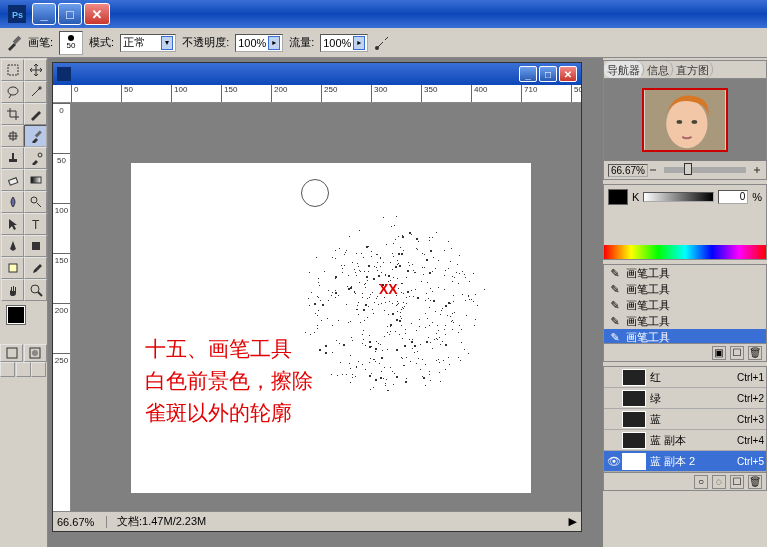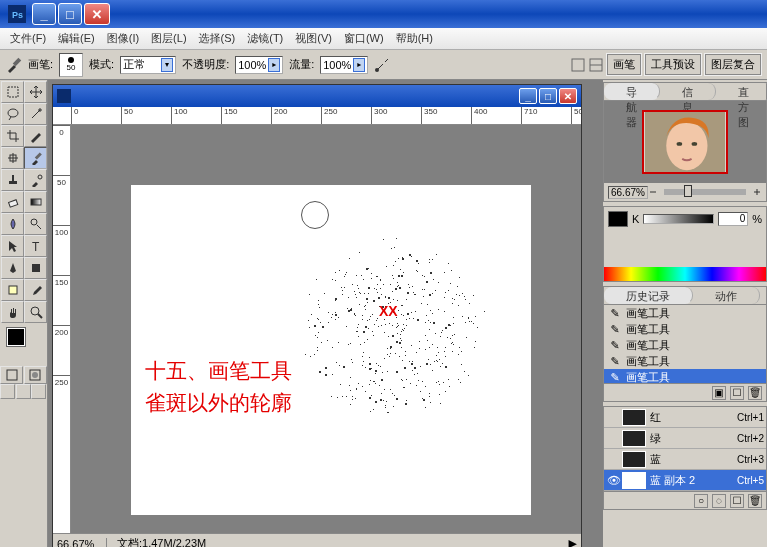--- a/index.html
+++ b/index.html
@@ -71,21 +71,21 @@
 .canvas-scan{position:absolute;right:0;bottom:4px;text-align:center;}
 .canvas-scan .face{width:52px;height:56px;display:block;}
 .canvas-scan .scanlabel{color:#e40000;font-family:"Times New Roman",serif;font-style:italic;font-weight:bold;font-size:16px;}
 .docstatus{height:20px;background:#d4d0c8;border-top:1px solid #888;display:flex;align-items:center;font-size:11px;padding:0 4px;gap:10px;}
 .docstatus .zoom{width:50px;border-right:1px solid #888;}
 
 
 .rightpanels { width: 164px; background: #d4d0c8; display: flex; flex-direction: column; gap: 4px; padding: 2px 0;}
 .panel{border:1px solid #888;background:#d4d0c8;}
 .panel-tabs{height:18px;background:#d4d0c8;display:flex;border-bottom:1px solid #888;}
-.ptab{font-size:11px;padding:2px 22px;color:#333;border-right:1px solid #aaa;border-radius:8px;}
+.ptab{font-size:11px;padding:2px 3px;color:#333;border-right:1px solid #aaa;border-radius:8px;}
 .ptab.act{background:#e4e4e4;border-bottom:1px solid #e4e4e4;}
 
 .nav-panel .navcanvas{height:82px;background:#808080;display:flex;align-items:center;justify-content:center;padding:4px;}
 .nav-thumb{width:86px;height:64px;border:2px solid #c00;background:#eee;overflow:hidden;}
 .nav-thumb .facesvg{width:100%;height:100%;}
 .nav-foot{height:18px;display:flex;align-items:center;padding:0 4px;font-size:10px;}
 .nav-zoom-input{width:40px;border:1px inset #aaa;font-size:10px;text-align:left;padding:0 2px;}
 .nav-slider{flex:1;height:6px;background:#aaa;margin:0 6px;position:relative;}
 .nav-slider .thumb{position:absolute;width:8px;height:12px;background:#d4d0c8;border:1px solid #333;top:-4px;left:20px;}
 
@@ -123,31 +123,20 @@
           <text x="2" y="11" fill="#6bf" font-size="9">Ps</text>
         </svg>
       </div>
     <div class="winbtns">
       <div class="winbtn min">_</div>
       <div class="winbtn max">□</div>
       <div class="winbtn close">✕</div>
     </div>
   </div>
 
-  <div class="menubar">
-    <span>文件(F)</span>
-    <span>编辑(E)</span>
-    <span>图像(I)</span>
-    <span>图层(L)</span>
-    <span>选择(S)</span>
-    <span>滤镜(T)</span>
-    <span>视图(V)</span>
-    <span>窗口(W)</span>
-    <span>帮助(H)</span>
-  </div>
 
   <div class="optionsbar">
     <svg class="opt-icon" viewBox="0 0 16 16">
         <path d="M2 14 L8 8 L10 10 L4 16 Z" fill="#333"></path>
         <rect x="9" y="1" width="4" height="8" fill="#666" transform="rotate(45 11 5)"></rect>
       </svg>
     <span class="opt-label">画笔:</span>
     <div class="opt-brushprev">
         <div class="dot"></div>
         <span>50</span>
@@ -165,32 +154,20 @@
       </div>
     <span class="opt-label">流量:</span>
     <div class="opt-dropdown" style="width:48px;">
         <span>100%</span>
         <div class="arr">▸</div>
       </div>
     <svg class="opt-icon" viewBox="0 0 16 16">
         <path d="M3 13 L9 7 M11 5 L14 2" stroke="#333" fill="none"></path>
         <circle cx="3" cy="13" r="2" fill="#333"></circle>
       </svg>
-    <div class="rightopts">
-      <svg width="14" height="14">
-          <rect x="1" y="1" width="12" height="12" fill="none" stroke="#666"></rect>
-        </svg>
-      <svg width="14" height="14">
-          <rect x="1" y="1" width="12" height="12" fill="none" stroke="#666"></rect>
-          <line x1="1" y1="7" x2="13" y2="7" stroke="#666"></line>
-        </svg>
-      <div class="rtab">画笔</div>
-      <div class="rtab">工具预设</div>
-      <div class="rtab">图层复合</div>
-    </div>
   </div>
 
   <div class="main">
 
     <div class="toolbox">
       <div class="toolgrid">
         <div class="tool">
             <svg width="14" height="14">
               <rect x="2" y="2" width="10" height="10" fill="none" stroke="#333" stroke-dasharray="2 1"></rect>
             </svg>
@@ -822,20 +799,21 @@
                   <div class="speck" style="left: 54.9557px; top: 85.8073px; width: 1px; height: 1px;"></div>
                   <div class="speck" style="left: 108.298px; top: 41.8507px; width: 1px; height: 1px;"></div>
                   <div class="speck" style="left: 65.7856px; top: 94.2157px; width: 1px; height: 1px;"></div>
                   <div class="speck" style="left: 61.1979px; top: 70.3184px; width: 1px; height: 1px;"></div>
                   <div class="speck" style="left: 97.1538px; top: 40.0776px; width: 1px; height: 1px;"></div>
                   <div class="speck" style="left: 67.5194px; top: 123.431px; width: 2px; height: 2px;"></div>
                 </div>
               <div class="canvas-xx">XX</div>
               <div class="canvas-redtext">
                 <div>十五、画笔工具</div>
+                <div>白色前景色，擦除</div>
                 <div>雀斑以外的轮廓</div>
               </div>
             </div>
           </div>
         </div>
         <div class="docstatus">
           <span class="zoom">66.67%</span>
           <span>文档:1.47M/2.23M</span>
           <span style="flex:1"></span>
           <span>▶</span>
@@ -884,24 +862,20 @@
             <span>K</span>
             <div class="kslider"></div>
             <div class="kval">0</div>
             <span>%</span>
           </div>
         </div>
         <div class="spectrum"></div>
       </div>
 
       <div class="panel history-panel">
-        <div class="panel-tabs">
-          <div class="ptab act">历史记录</div>
-          <div class="ptab">动作</div>
-        </div>
         <div class="hbody">
           <div class="hist-row">
               <div class="hist-icon">✎</div>
               <span>画笔工具</span>
             </div>
           <div class="hist-row">
               <div class="hist-icon">✎</div>
               <span>画笔工具</span>
             </div>
           <div class="hist-row">
@@ -937,20 +911,26 @@
               <div class="layer-thumb"></div>
               <span class="layer-name">绿</span>
               <span class="layer-short">Ctrl+2</span>
             </div>
           <div class="layer-row">
               <div class="layer-eye"></div>
               <div class="layer-thumb"></div>
               <span class="layer-name">蓝</span>
               <span class="layer-short">Ctrl+3</span>
             </div>
+          <div class="layer-row">
+              <div class="layer-eye"></div>
+              <div class="layer-thumb"></div>
+              <span class="layer-name">蓝 副本</span>
+              <span class="layer-short">Ctrl+4</span>
+            </div>
           <div class="layer-row sel">
               <div class="layer-eye">👁</div>
               <div class="layer-thumb" style="background:#fff"></div>
               <span class="layer-name">蓝 副本 2</span>
               <span class="layer-short">Ctrl+5</span>
             </div>
         </div>
         <div class="panel-foot">
           <div class="pf-icon">○</div>
           <div class="pf-icon">◌</div>

